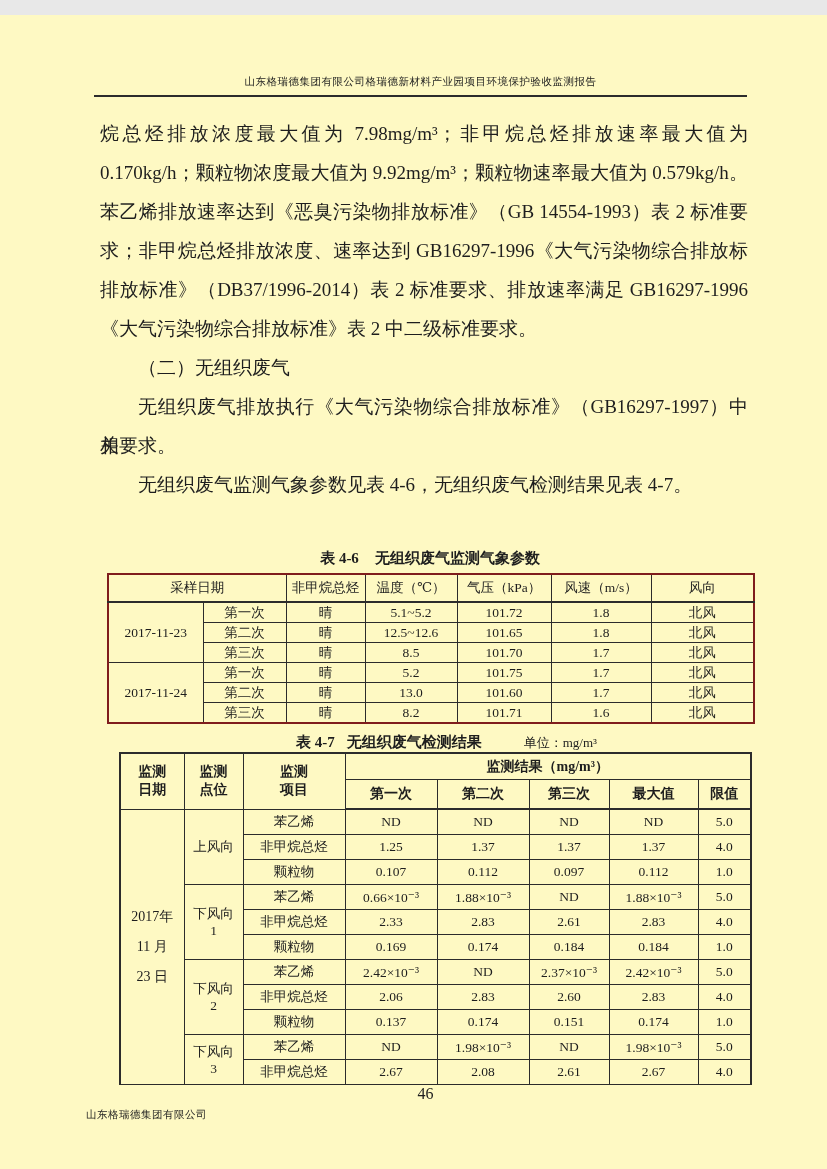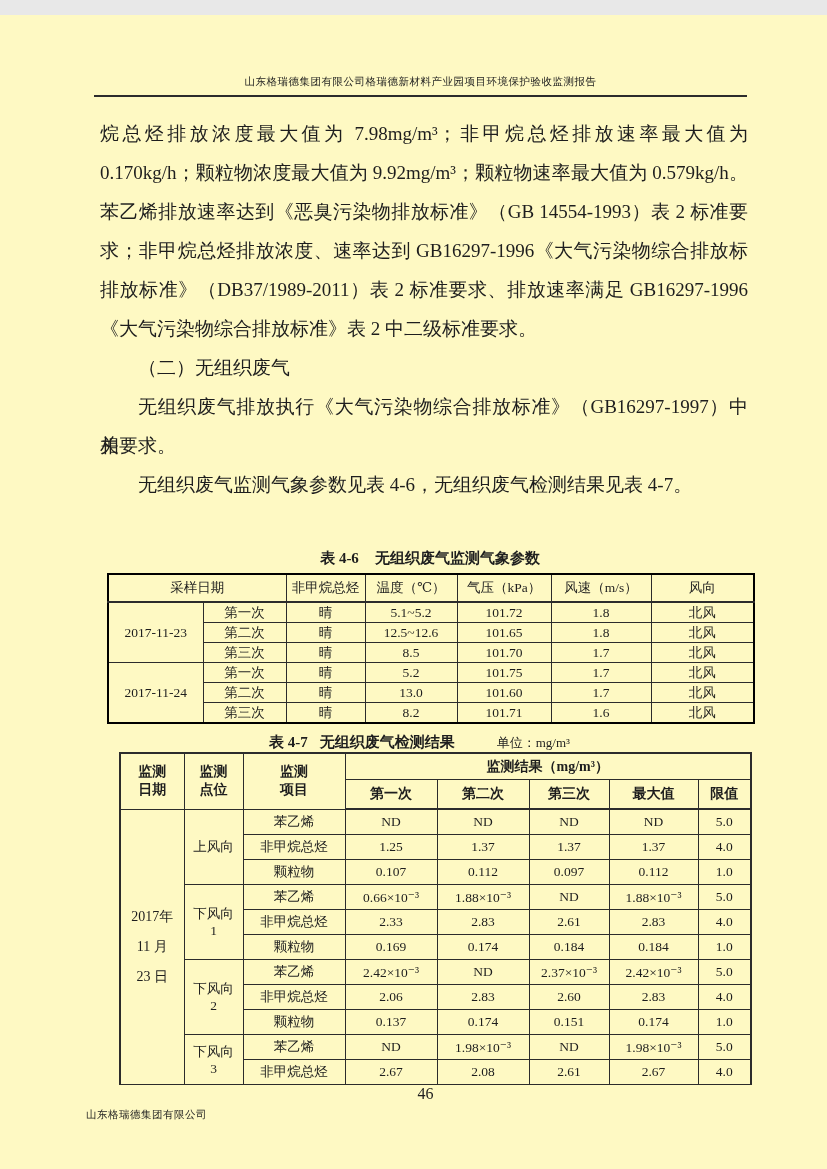--- a/index.html
+++ b/index.html
@@ -13,31 +13,31 @@
   
   .content{position:absolute;left:100px;top:99px;width:648px;font-size:19px;}
   .bl{height:39px;line-height:39px;white-space:normal;}
   .bl.j{text-align:justify;text-align-last:justify;}
   .bl.ind{text-indent:38px;}
 
   
   .cap46{position:absolute;left:107px;top:530px;width:646px;height:26px;line-height:26px;
          text-align:center;font-weight:bold;font-size:15px;}
   .cap46 .lbl{margin-right:16px;}
-  .cap47{position:absolute;left:104px;top:717px;width:631px;height:20px;line-height:20px;
+  .cap47{position:absolute;left:131px;top:717px;width:631px;height:20px;line-height:20px;
          display:flex;justify-content:center;align-items:baseline;}
   .cap47 .lbl{font-weight:bold;font-size:15px;margin-right:12px;}
   .cap47 .txt{font-weight:bold;font-size:15px;}
   .cap47 .unit{font-size:13px;margin-left:42px;}
 
   
   table{border-collapse:collapse;table-layout:fixed;}
   td{border:1px solid #2c2c2c;text-align:center;vertical-align:middle;padding:0 1px;overflow:hidden;}
 
-  .t46{position:absolute;left:107px;top:558px;width:646px;border:2px solid #000000;font-size:13.5px;}
+  .t46{position:absolute;left:107px;top:558px;width:646px;border:2px solid #7f1d1d;font-size:13.5px;}
   .t46 tr.h td{height:26px;border-bottom:2px solid #2c2c2c;}
   .t46 td{height:19px;}
 
   .t47{position:absolute;left:119px;top:737px;width:631px;border:2px solid #2c2c2c;
        border-bottom-width:1px;font-size:13.5px;}
   .t47 tr.h1 td{height:25px;font-weight:bold;font-size:14px;}
   .t47 tr.h2 td{height:28px;font-weight:bold;font-size:14px;border-bottom:2px solid #2c2c2c;}
   .t47 td{height:24px;}
   .t47 .l2{display:block;line-height:18px;}
   .t47 .pcell span{display:block;line-height:17px;}
@@ -54,21 +54,21 @@
 
   <div class="doc-header">
     <span>山东格瑞德集团有限公司格瑞德新材料产业园项目环境保护验收监测报告</span>
   </div>
 
   <div class="content">
     <div class="bl j">烷总烃排放浓度最大值为 7.98mg/m³；非甲烷总烃排放速率最大值为</div>
     <div class="bl j">0.170kg/h；颗粒物浓度最大值为 9.92mg/m³；颗粒物速率最大值为 0.579kg/h。</div>
     <div class="bl j">苯乙烯排放速率达到《恶臭污染物排放标准》（GB 14554-1993）表 2 标准要</div>
     <div class="bl j">求；非甲烷总烃排放浓度、速率达到 GB16297-1996《大气污染物综合排放标</div>
-    <div class="bl j">排放标准》（DB37/1989-2011）表 2 标准要求、排放速率满足 GB16297-1996</div>
+    <div class="bl j">排放标准》（DB37/1996-2014）表 2 标准要求、排放速率满足 GB16297-1996</div>
     <div class="bl">《大气污染物综合排放标准》表 2 中二级标准要求。</div>
     <div class="bl ind">（二）无组织废气</div>
     <div class="bl j ind">无组织废气排放执行《大气污染物综合排放标准》（GB16297-1997）中相</div>
     <div class="bl">关要求。</div>
     <div class="bl ind">无组织废气监测气象参数见表 4-6，无组织废气检测结果见表 4-7。</div>
   </div>
 
   <div class="cap46">
     <span class="lbl">表 4-6</span><span>无组织废气监测气象参数</span>
   </div>

